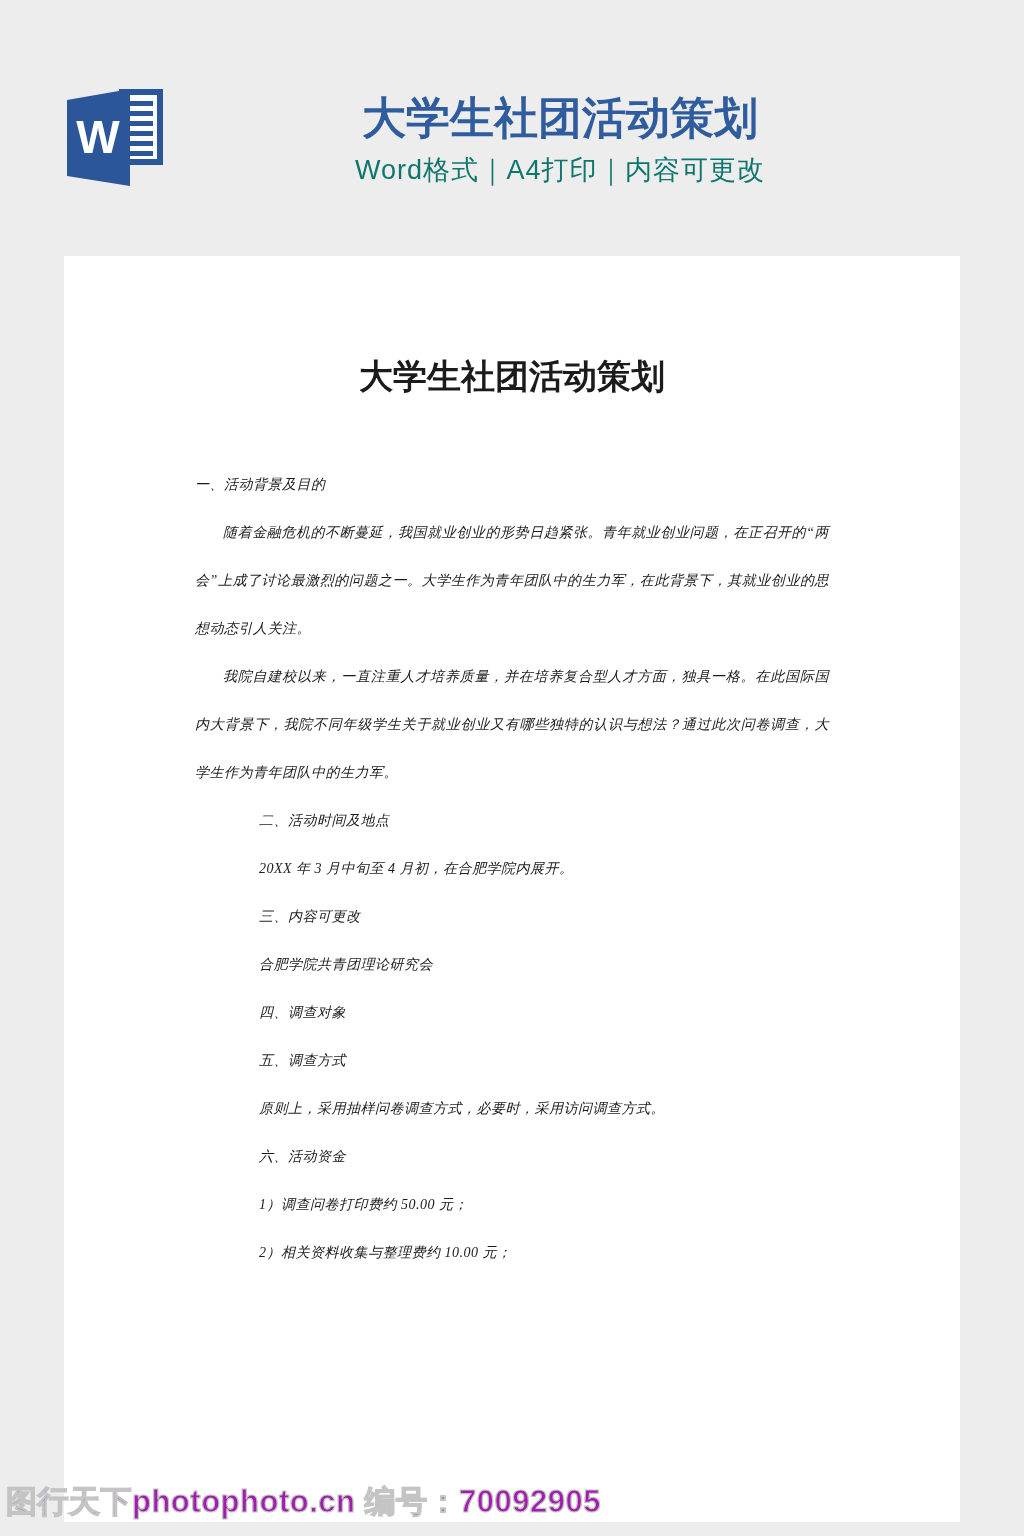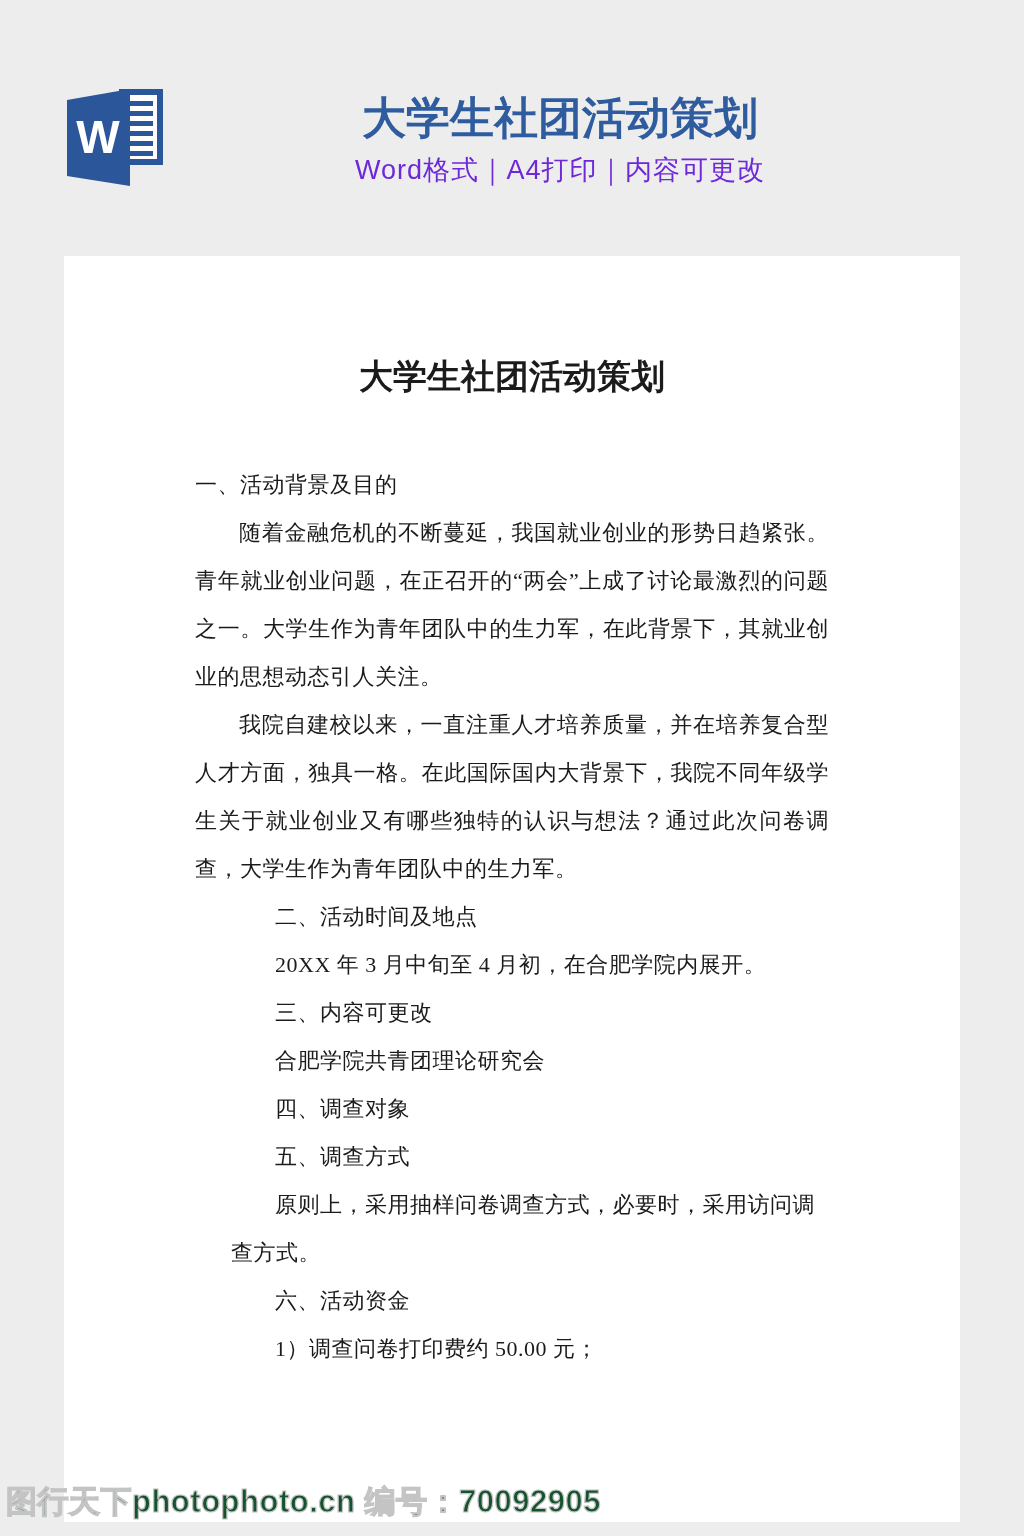--- a/index.html
+++ b/index.html
@@ -14,47 +14,47 @@
   
   .hdr{position:absolute;left:0;top:0;width:1024px;height:256px;}
   .word-icon{position:absolute;left:62px;top:86px;width:110px;height:110px;}
   .hdr-text{position:absolute;left:96px;right:0;top:92px;text-align:center;}
   .hdr-title{
     margin:0;font-size:44px;line-height:52px;font-weight:700;
     font-family:"Liberation Sans","DejaVu Sans",sans-serif;
   }
   .hdr-sub{
     margin:10px 0 0 0;font-size:27px;line-height:32px;font-weight:400;
-    color:#6d28d9;letter-spacing:1px;
+    color:#0f766e;letter-spacing:1px;
   }
 
   
   .page{
     position:absolute;left:64px;top:256px;width:896px;height:1266px;
     background:#ffffff;box-sizing:border-box;padding:0 131px;
   }
   .doc-title{
     margin:100px 0 64px 0;text-align:center;
     font-family:"Liberation Serif","DejaVu Serif",serif;
     font-size:34px;line-height:41px;font-weight:700;color:#1b1b1b;
   }
   .doc-body{
     font-family:"Liberation Serif","DejaVu Serif",serif;
-    font-size:22px;color:#1b1b1b;letter-spacing:0.5px;
+    font-size:14px;color:#1b1b1b;letter-spacing:0.5px;font-style:italic;
   }
   .blk{margin:0;line-height:48px;word-break:break-all;}
   .blk.heading{text-indent:0;}
   .blk.para{text-indent:2em;text-align:justify;}
   .blk.line{text-indent:2em;margin-left:36px;}
 
   
   .watermark{
     position:absolute;left:6px;top:1482px;
     font-size:31px;font-weight:700;line-height:40px;
-    color:#14532d;
+    color:#a21caf;
     -webkit-text-stroke:1.2px #c4c4c4;
     text-shadow:0 0 1px #c9c9c9;
     letter-spacing:0.5px;
     white-space:nowrap;
   }
 </style>
 </head>
 <body>
 
 <div class="canvas">
@@ -91,18 +91,19 @@
         <p class="blk para">我院自建校以来，一直注重人才培养质量，并在培养复合型人才方面，独具一格。在此国际国内大背景下，我院不同年级学生关于就业创业又有哪些独特的认识与想法？通过此次问卷调查，大学生作为青年团队中的生力军。</p>
         <p class="blk line">二、活动时间及地点</p>
         <p class="blk line">20XX 年 3 月中旬至 4 月初，在合肥学院内展开。</p>
         <p class="blk line">三、内容可更改</p>
         <p class="blk line">合肥学院共青团理论研究会</p>
         <p class="blk line">四、调查对象</p>
         <p class="blk line">五、调查方式</p>
         <p class="blk line">原则上，采用抽样问卷调查方式，必要时，采用访问调查方式。</p>
         <p class="blk line">六、活动资金</p>
         <p class="blk line">1）调查问卷打印费约 50.00 元；</p>
+        <p class="blk line">2）相关资料收集与整理费约 10.00 元；</p>
       </div>
   </main>
 
   <div class="watermark">图行天下photophoto.cn 编号：70092905</div>
 
 </div>
 
 </body></html>

